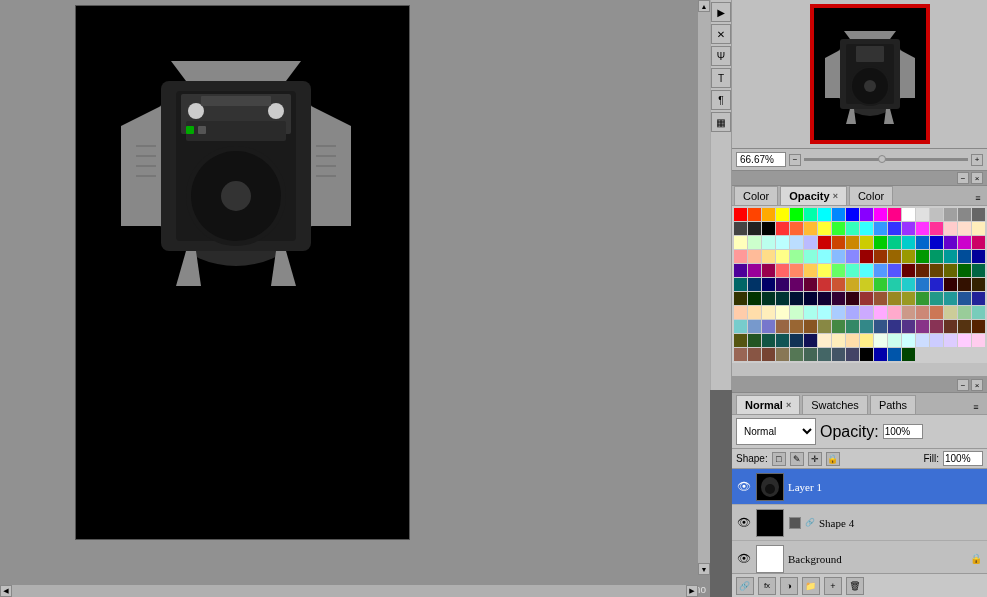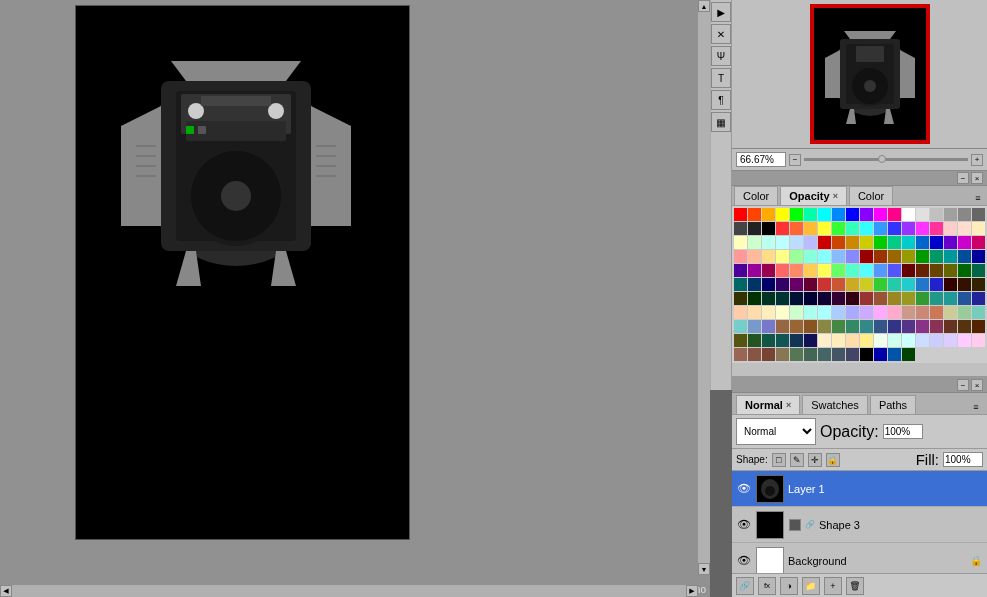--- a/index.html
+++ b/index.html
@@ -221,20 +221,21 @@
       cursor: pointer;
     }
 
     .eye-icon {
       font-size: 11px;
     }
 
     .layer-name {
       font-size: 11px;
       flex: 1;
+      font-family: Liberation Serif, serif;
     }
 
     .layers-bottom-bar {
       display: flex;
       align-items: center;
       padding: 2px 4px;
       gap: 4px;
       background: #c8c8c8;
       border-top: 1px solid #999;
       height: 24px;
@@ -641,21 +642,21 @@
       <span style="font-size:16px;">Opacity:</span>
       <input class="opacity-input" value="100%" style="">
     </div>
 
     <div class="lock-row">
       <span style="font-size:10px;">Shape:</span>
       <div style="width:14px;height:14px;background:#b8b8b8;border:1px solid #888;display:flex;align-items:center;justify-content:center;font-size:9px;cursor:pointer;">□</div>
       <div style="width:14px;height:14px;background:#b8b8b8;border:1px solid #888;display:flex;align-items:center;justify-content:center;font-size:9px;cursor:pointer;">✎</div>
       <div style="width:14px;height:14px;background:#b8b8b8;border:1px solid #888;display:flex;align-items:center;justify-content:center;font-size:9px;cursor:pointer;">✛</div>
       <div style="width:14px;height:14px;background:#b8b8b8;border:1px solid #888;display:flex;align-items:center;justify-content:center;font-size:9px;cursor:pointer;">🔒</div>
-      <span style="font-size:15px;margin-left:auto;">Fill:</span>
+      <span style="font-size:10px;margin-left:auto;">Fill:</span>
       <input class="opacity-input" value="100%" style="">
     </div>
 
     <div class="layer-list">
 
       <div class="layer-row selected">
         <div class="layer-visibility">
             <span class="eye-icon">👁</span>
           </div>
         <div style="width:28px;height:28px;border:1px solid #666;background:#1a1a1a;flex-shrink:0;display:flex;align-items:center;justify-content:center;overflow:hidden;">
@@ -670,21 +671,21 @@
         <span class="layer-name">Layer 1</span>
       </div>
 
       <div class="layer-row">
         <div class="layer-visibility">
             <span class="eye-icon">👁</span>
           </div>
         <div style="width:28px;height:28px;border:1px solid #888;background:#000;flex-shrink:0;"></div>
         <div style="width:12px;height:12px;border:1px solid #888;background:#555;margin-left:1px;"></div>
         <div style="width:10px;height:10px;display:flex;align-items:center;justify-content:center;font-size:8px;">🔗</div>
-        <span class="layer-name">Shape 3</span>
+        <span class="layer-name">Shape 4</span>
       </div>
 
       <div class="layer-row">
         <div class="layer-visibility">
             <span class="eye-icon">👁</span>
           </div>
         <div style="width:28px;height:28px;border:1px solid #888;background:#fff;flex-shrink:0;"></div>
         <span class="layer-name">Background</span>
         <span style="font-size:10px;">🔒</span>
       </div>

